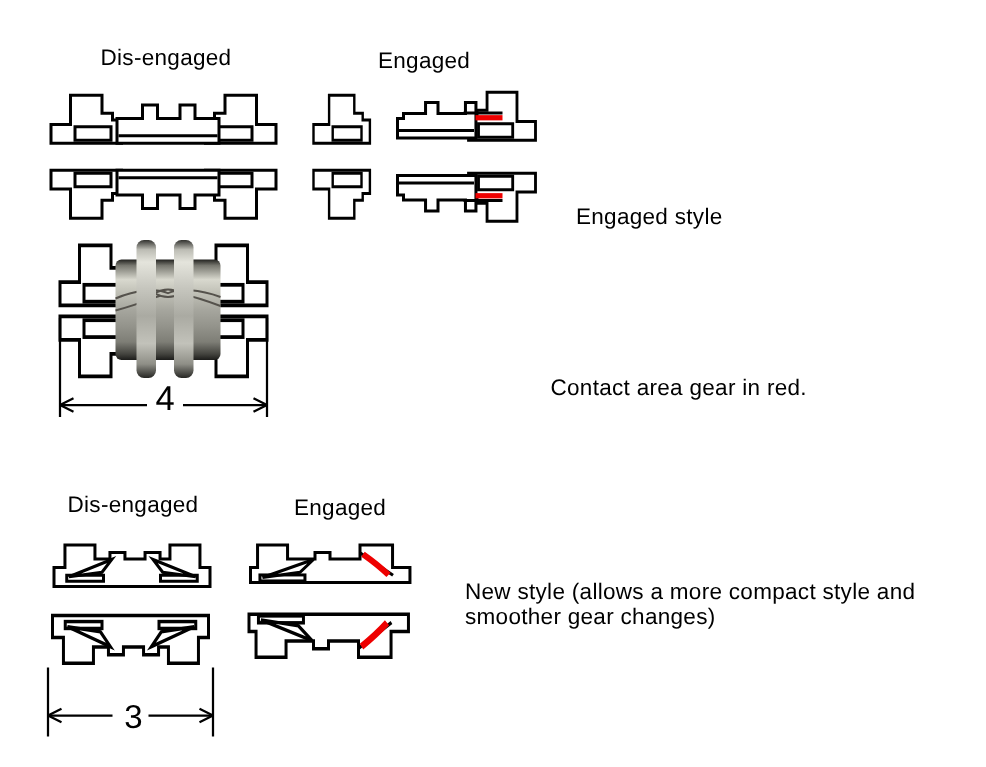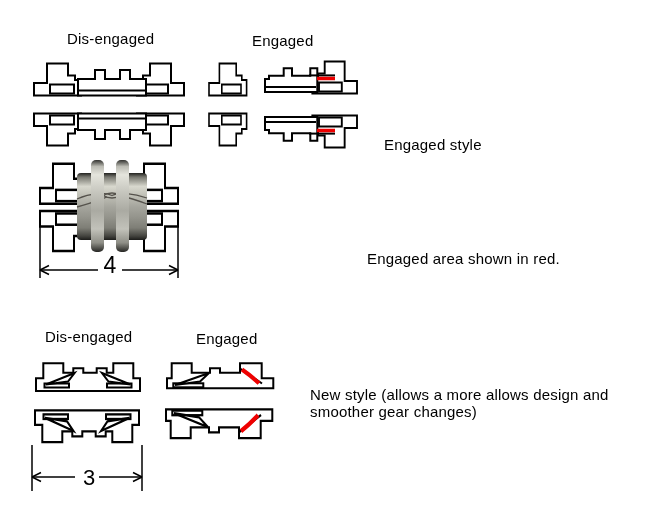--- a/index.html
+++ b/index.html
@@ -71,24 +71,24 @@
         <path class="pc" d="M44,13 L10,25 L35,21.5 Z"></path>
         <path class="ln" d="M75,8.5 L97,23.5"></path>
         <path class="contact curve" d="M77,9.5 C82,13 88,17.5 94,23.3"></path>
       </g>
     </defs>
   </svg>
 
   <div class="t" style="left:67px;top:30px">Dis-engaged</div>
   <div class="t" style="left:252px;top:32px">Engaged</div>
   <div class="t" style="left:384px;top:136px">Engaged style</div>
-  <div class="t" style="left:367px;top:250px">Engaged area shown in red.</div>
+  <div class="t" style="left:367px;top:250px">Contact area gear in red.</div>
   <div class="t" style="left:45px;top:328px">Dis-engaged</div>
   <div class="t" style="left:196px;top:330px">Engaged</div>
-  <div class="t wrap" style="left:310px;top:386px;width:342px;line-height:17px">New style (allows a more allows design and smoother gear changes)</div>
+  <div class="t wrap" style="left:310px;top:386px;width:342px;line-height:17px">New style (allows a more compact style and smoother gear changes)</div>
 
   <svg class="art" style="left:31px;top:56px" width="158" height="46">
     <use href="#art-exist-dis"></use>
   </svg>
   <svg class="art" style="left:31px;top:107px" width="158" height="46">
     <use href="#art-exist-dis" transform="translate(0,46) scale(1,-1)"></use>
   </svg>
   <svg class="art" style="left:205px;top:56px" width="170" height="48">
     <use href="#art-exist-eng"></use>
   </svg>

